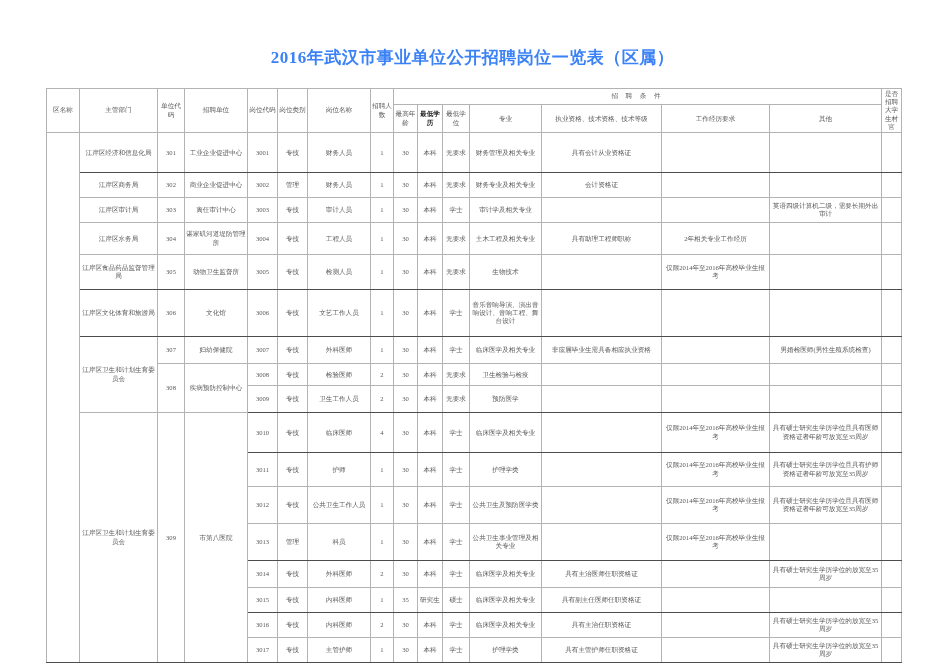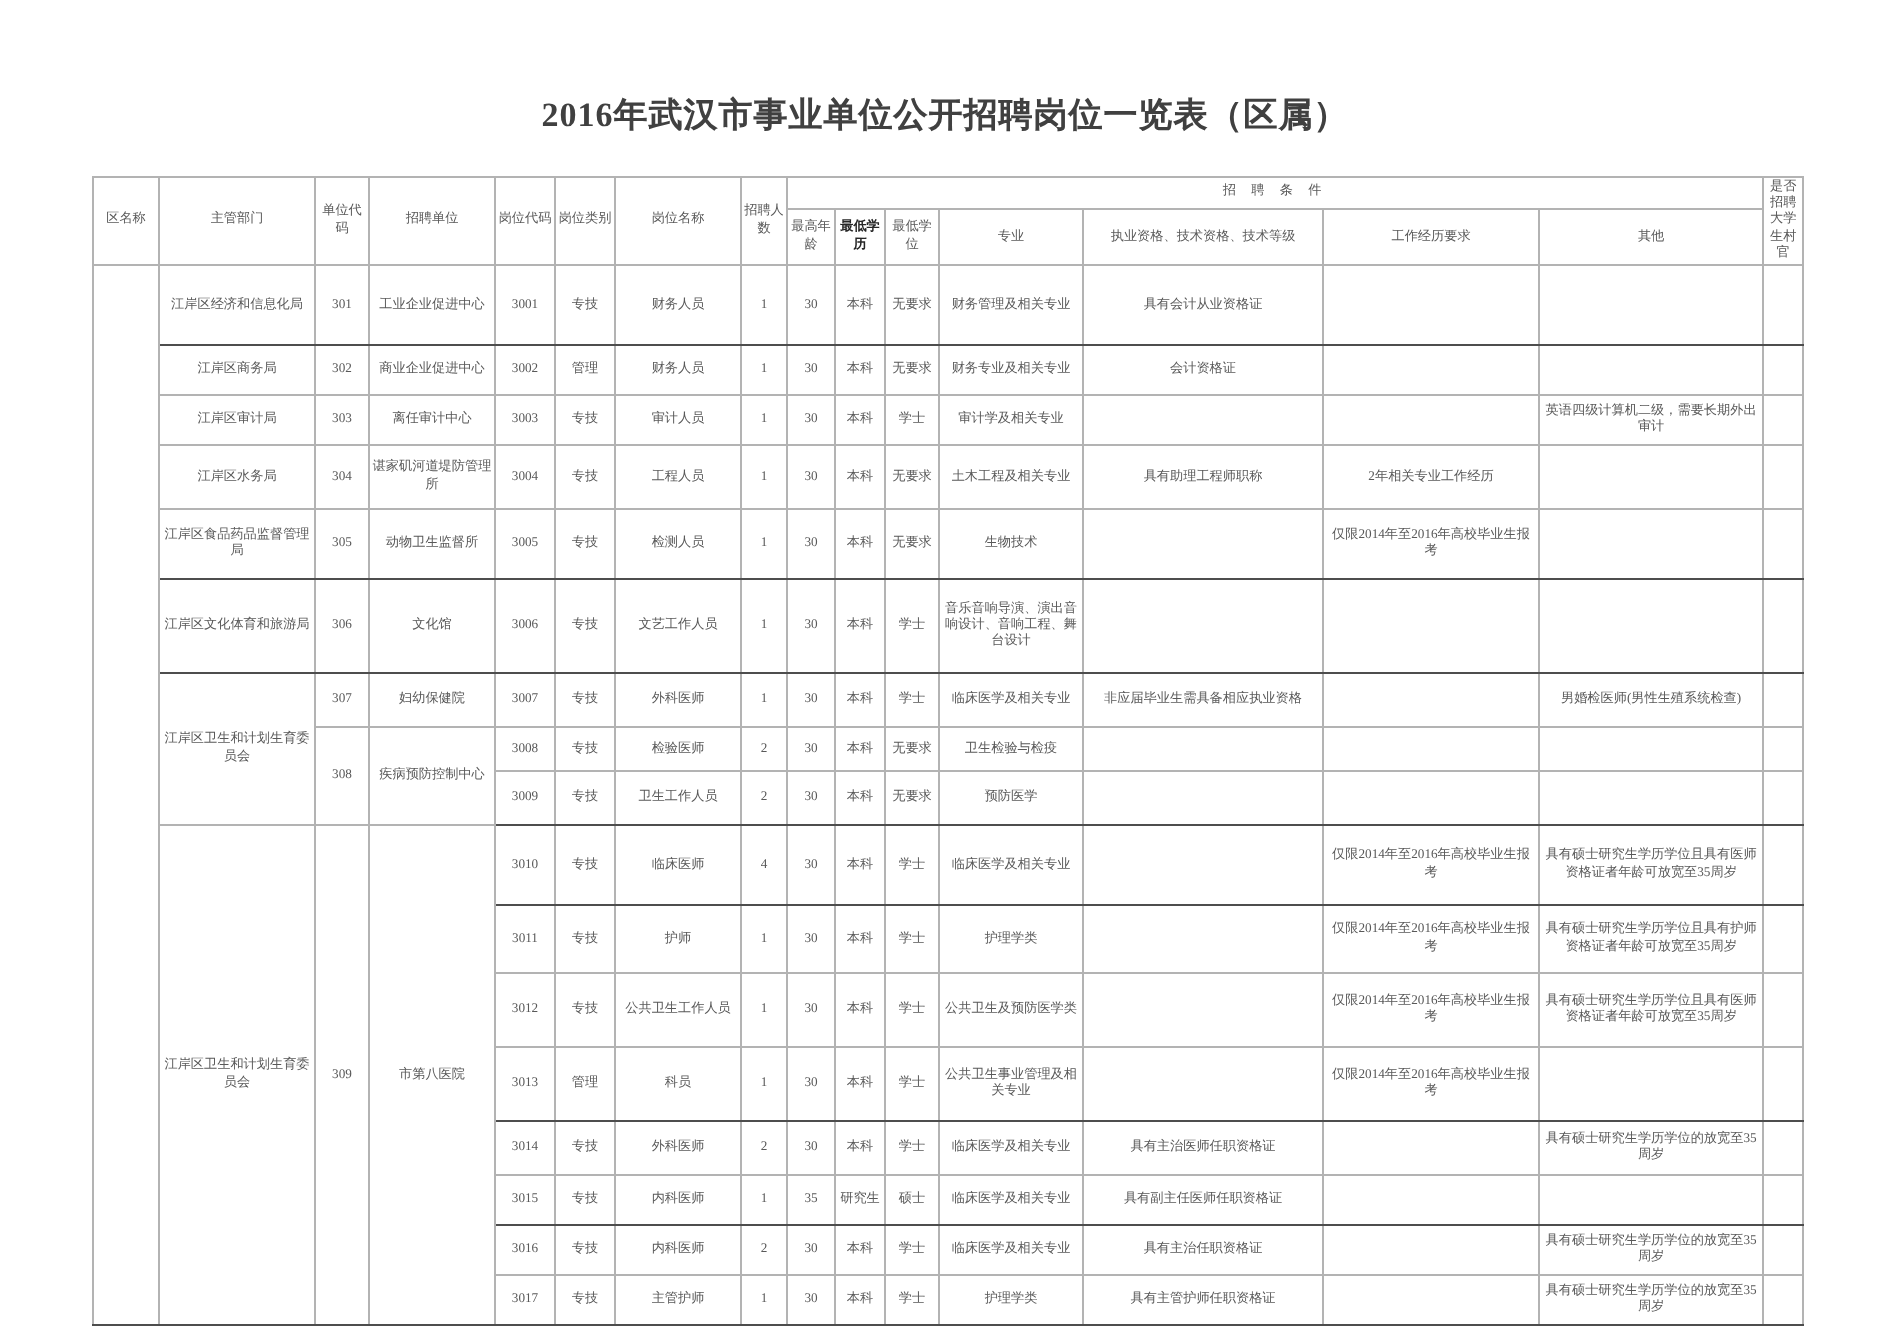--- a/index.html
+++ b/index.html
@@ -10,21 +10,21 @@
     overflow:hidden;
   }
   #page{position:relative;width:945px;height:669px;}
 
   .title{
     position:absolute;left:0;top:46px;width:945px;
     text-align:center;
     font-family:"Liberation Serif","DejaVu Serif",serif;
     font-weight:bold;
     font-size:17px;
-    color:#404040;
+    color:#3b82f6;
     letter-spacing:.5px;
   }
 
   table.grid{
     position:absolute;
     left:46px; top:88px;
     border-collapse:collapse;
     table-layout:fixed;
     width:855px;
     font-size:6.6px;

